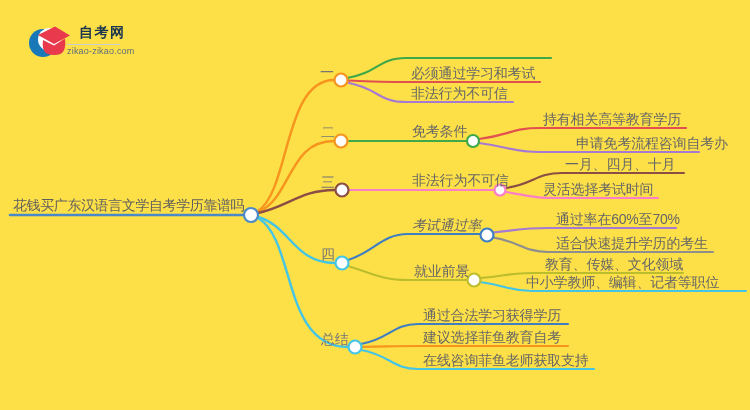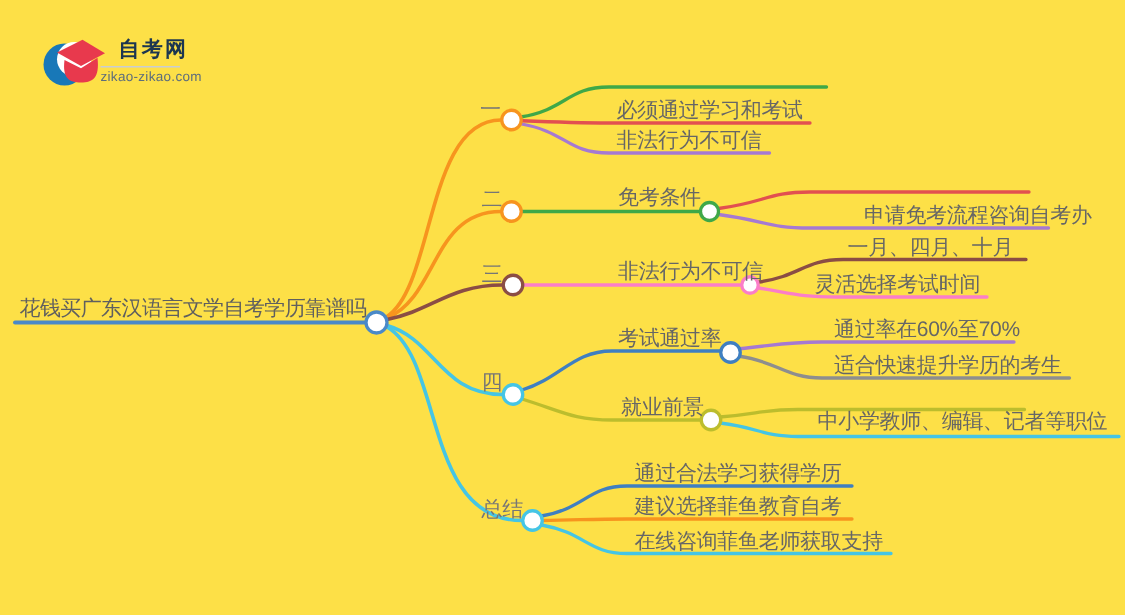--- a/index.html
+++ b/index.html
@@ -85,29 +85,31 @@
   <div class="n branch-label" style="left:320px;top:64px;">一</div>
   <div class="n branch-label" style="left:321px;top:124px;">二</div>
   <div class="n branch-label" style="left:321px;top:174px;">三</div>
   <div class="n branch-label" style="left:321px;top:246px;">四</div>
   <div class="n branch-label" style="left:321px;top:331px;">总结</div>
 
   <div class="n" style="left:411px;top:85px;">非法行为不可信</div>
   <div class="n" style="left:411px;top:65px;">必须通过学习和考试</div>
 
   <div class="n" style="left:412px;top:123px;">免考条件</div>
+  <div class="n" style="left:543px;top:111px;">持有相关高等教育学历</div>
   <div class="n" style="left:540px;top:135px;margin-left:36px;">申请免考流程咨询自考办</div>
 
   <div class="n" style="left:412px;top:172px;">非法行为不可信</div>
   <div class="n" style="left:565px;top:156px;">一月、四月、十月</div>
   <div class="n" style="left:543px;top:181px;">灵活选择考试时间</div>
 
-  <div class="n" style="left:412px;top:217px;">考试通过率</div>
+  <div class="n" style="left:412px;top:217px;font-style:italic;">考试通过率</div>
   <div class="n" style="left:556px;top:211px;">通过率在60%至70%</div>
   <div class="n" style="left:556px;top:235px;">适合快速提升学历的考生</div>
   <div class="n" style="left:414px;top:263px;">就业前景</div>
-  <div class="n" style="left:545px;top:274px;font-family:Liberation Mono, monospace;">中小学教师、编辑、记者等职位</div>
+  <div class="n" style="left:545px;top:256px;">教育、传媒、文化领域</div>
+  <div class="n" style="left:526px;top:274px;">中小学教师、编辑、记者等职位</div>
 
   <div class="n" style="left:423px;top:307px;">通过合法学习获得学历</div>
   <div class="n" style="left:423px;top:329px;">建议选择菲鱼教育自考</div>
   <div class="n" style="left:423px;top:352px;">在线咨询菲鱼老师获取支持</div>
 
 </div>
 
 </body></html>

